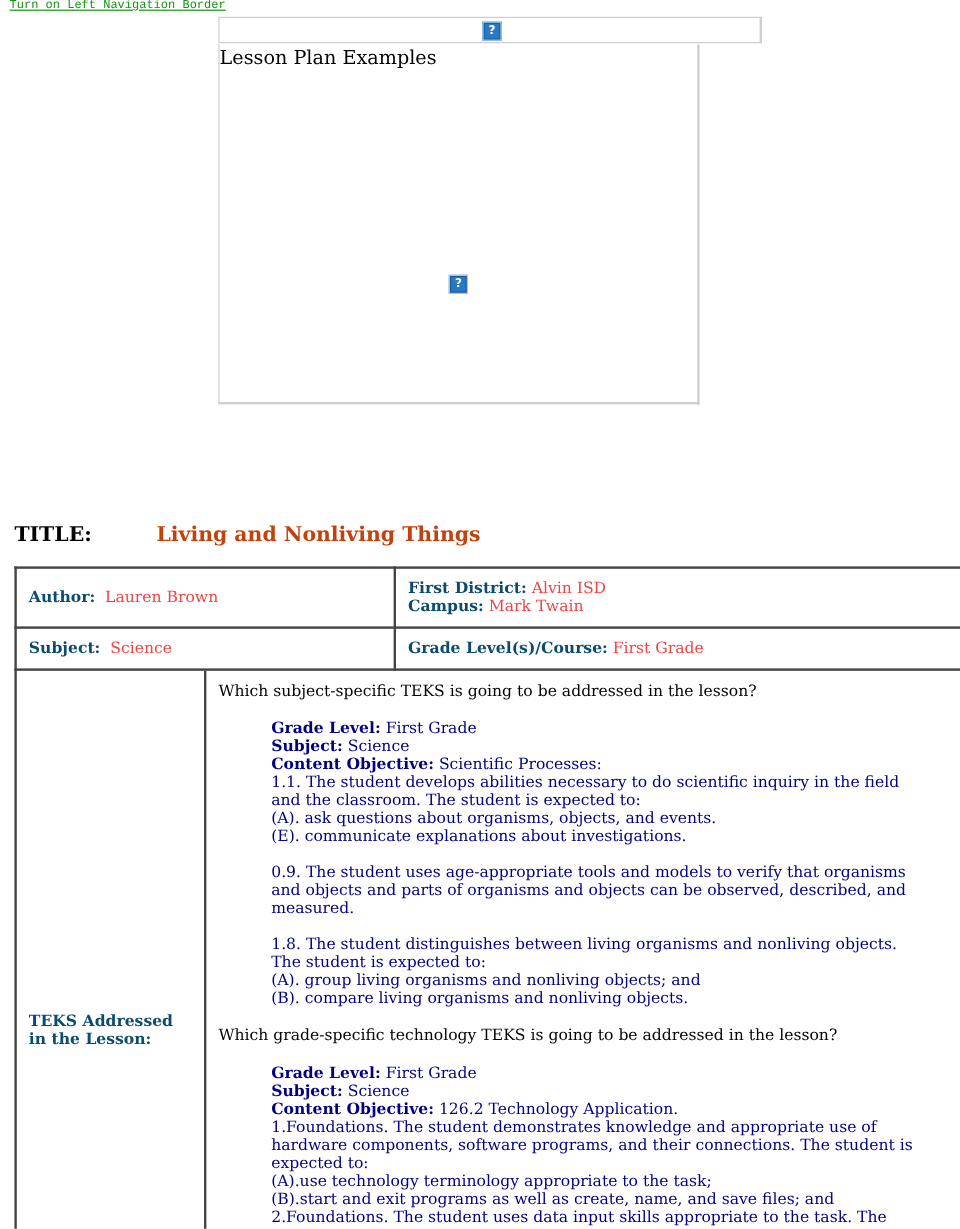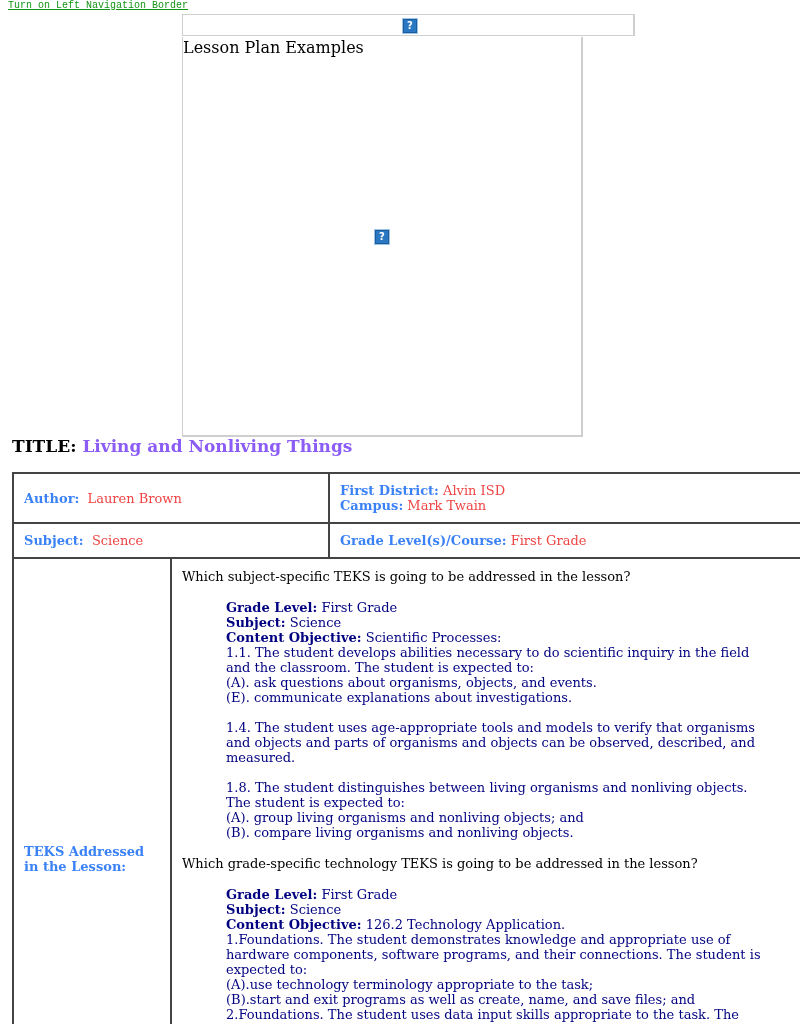--- a/index.html
+++ b/index.html
@@ -19,42 +19,42 @@
     }
     .qicon {
       position: absolute; width: 14px; height: 14px;
       background: #2b78c2; border: 1px solid #9cc3e8;
       color: #fff; font-size: 10px; font-weight: bold; line-height: 14px;
       text-align: center; font-family: "DejaVu Sans", sans-serif;
       box-shadow: 0 0 0 1px #1a5c9c inset;
     }
     .top-bar .qicon { left: 219px; top: 3px; }
     .frame {
-      position: absolute; left: 182px; top: 37px; width: 401px; height: 400px;
+      position: absolute; left: 182px; top: 37px; width: 401px; height: 300px;
       border: 1px solid #cfcfcf; border-top: none; border-right-width: 2px; border-bottom-width: 2px;
       box-sizing: border-box;
     }
     .frame-title {
       position: absolute; left: 0px; top: 1px; font-size: 16px; color: #000;
     }
     .frame .qicon { left: 191px; top: 192px; }
 
     .title {
       position: absolute; left: 12px; top: 436px; font-size: 17px; font-weight: bold;
     }
-    .title .val { color: #8b5cf6; }
+    .title .val { color: #c2410c; margin-left: 48px; }
 
     table.info {
       position: absolute; left: 12px; top: 472px; width: 800px;
       border-collapse: collapse; font-size: 13px;
     }
     table.info td {
       border: 2px solid #444; vertical-align: middle; padding: 0 10px;
     }
-    .lbl { font-weight: bold; color: #3b82f6; }
+    .lbl { font-weight: bold; color: #0c4a6e; }
     .val { color: #ef4444; }
     .row1 td { height: 48px; }
     .row2 td { height: 33px; }
     .teks-left { width: 136px; }
     .teks-right { vertical-align: top !important; padding-top: 10px !important; }
     .q { font-weight: normal; color: #000; margin: 0 0 16px 0; line-height: 15px; }
     .block { margin-left: 44px; color: #000080; line-height: 15px; width: 535px; }
     .block .bl { font-weight: bold; color: #000080; }
     .spacer { height: 15px; }
     .q2 { margin-top: 16px; }
@@ -113,21 +113,21 @@
           <td class="teks-right" style="border:none">
             <div class="q">Which subject-specific TEKS is going to be addressed in the lesson?</div>
             <div class="block">
               <span class="bl">Grade Level:</span> <span>First Grade</span><br>
               <span class="bl">Subject:</span> <span>Science</span><br>
               <span class="bl">Content Objective:</span> <span>Scientific Processes:</span><br>
               <div>1.1. The student develops abilities necessary to do scientific inquiry in the field and the classroom. The student is expected to:</div>
               <div>(A). ask questions about organisms, objects, and events.</div>
               <div>(E). communicate explanations about investigations.</div>
               <div class="spacer"></div>
-              <div>1.4. The student uses age-appropriate tools and models to verify that organisms and objects and parts of organisms and objects can be observed, described, and measured.</div>
+              <div>0.9. The student uses age-appropriate tools and models to verify that organisms and objects and parts of organisms and objects can be observed, described, and measured.</div>
               <div class="spacer"></div>
               <div>1.8. The student distinguishes between living organisms and nonliving objects. The student is expected to:</div>
               <div>(A). group living organisms and nonliving objects; and</div>
               <div>(B). compare living organisms and nonliving objects.</div>
             </div>
             <div class="q q2">Which grade-specific technology TEKS is going to be addressed in the lesson?</div>
             <div class="block">
               <span class="bl">Grade Level:</span> <span>First Grade</span><br>
               <span class="bl">Subject:</span> <span>Science</span><br>
               <span class="bl">Content Objective:</span> <span>126.2 Technology Application.</span><br>

